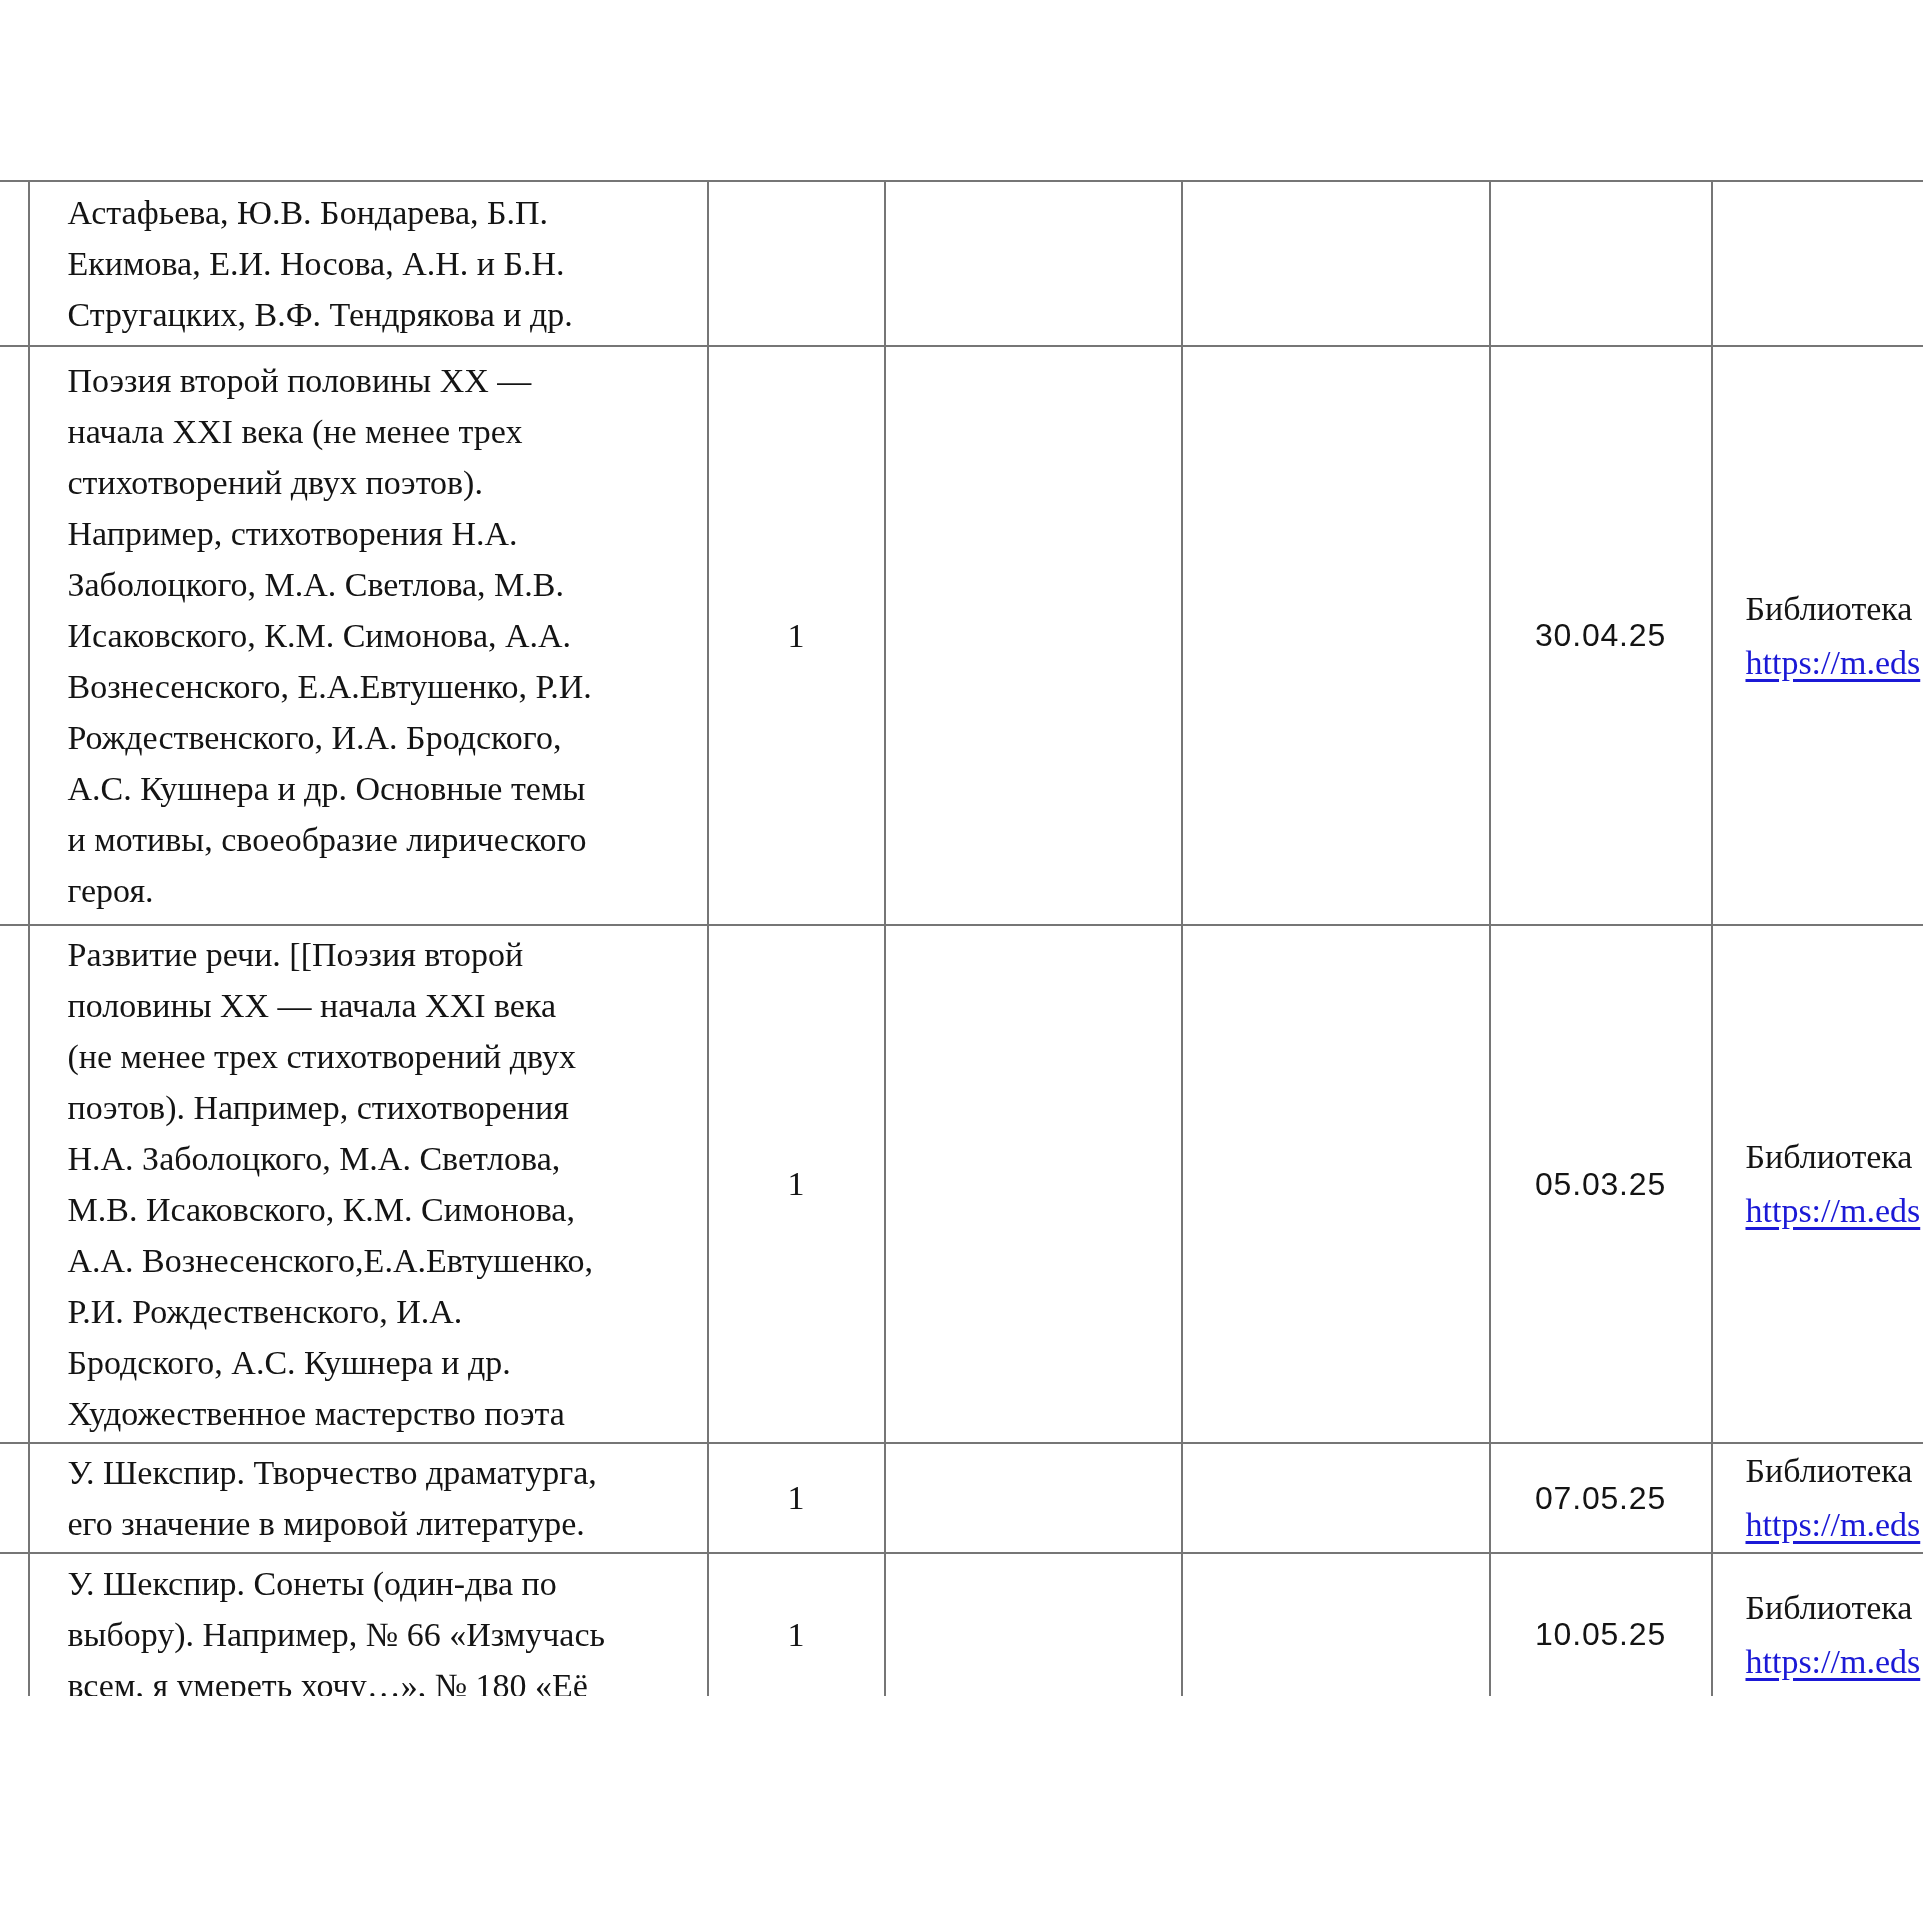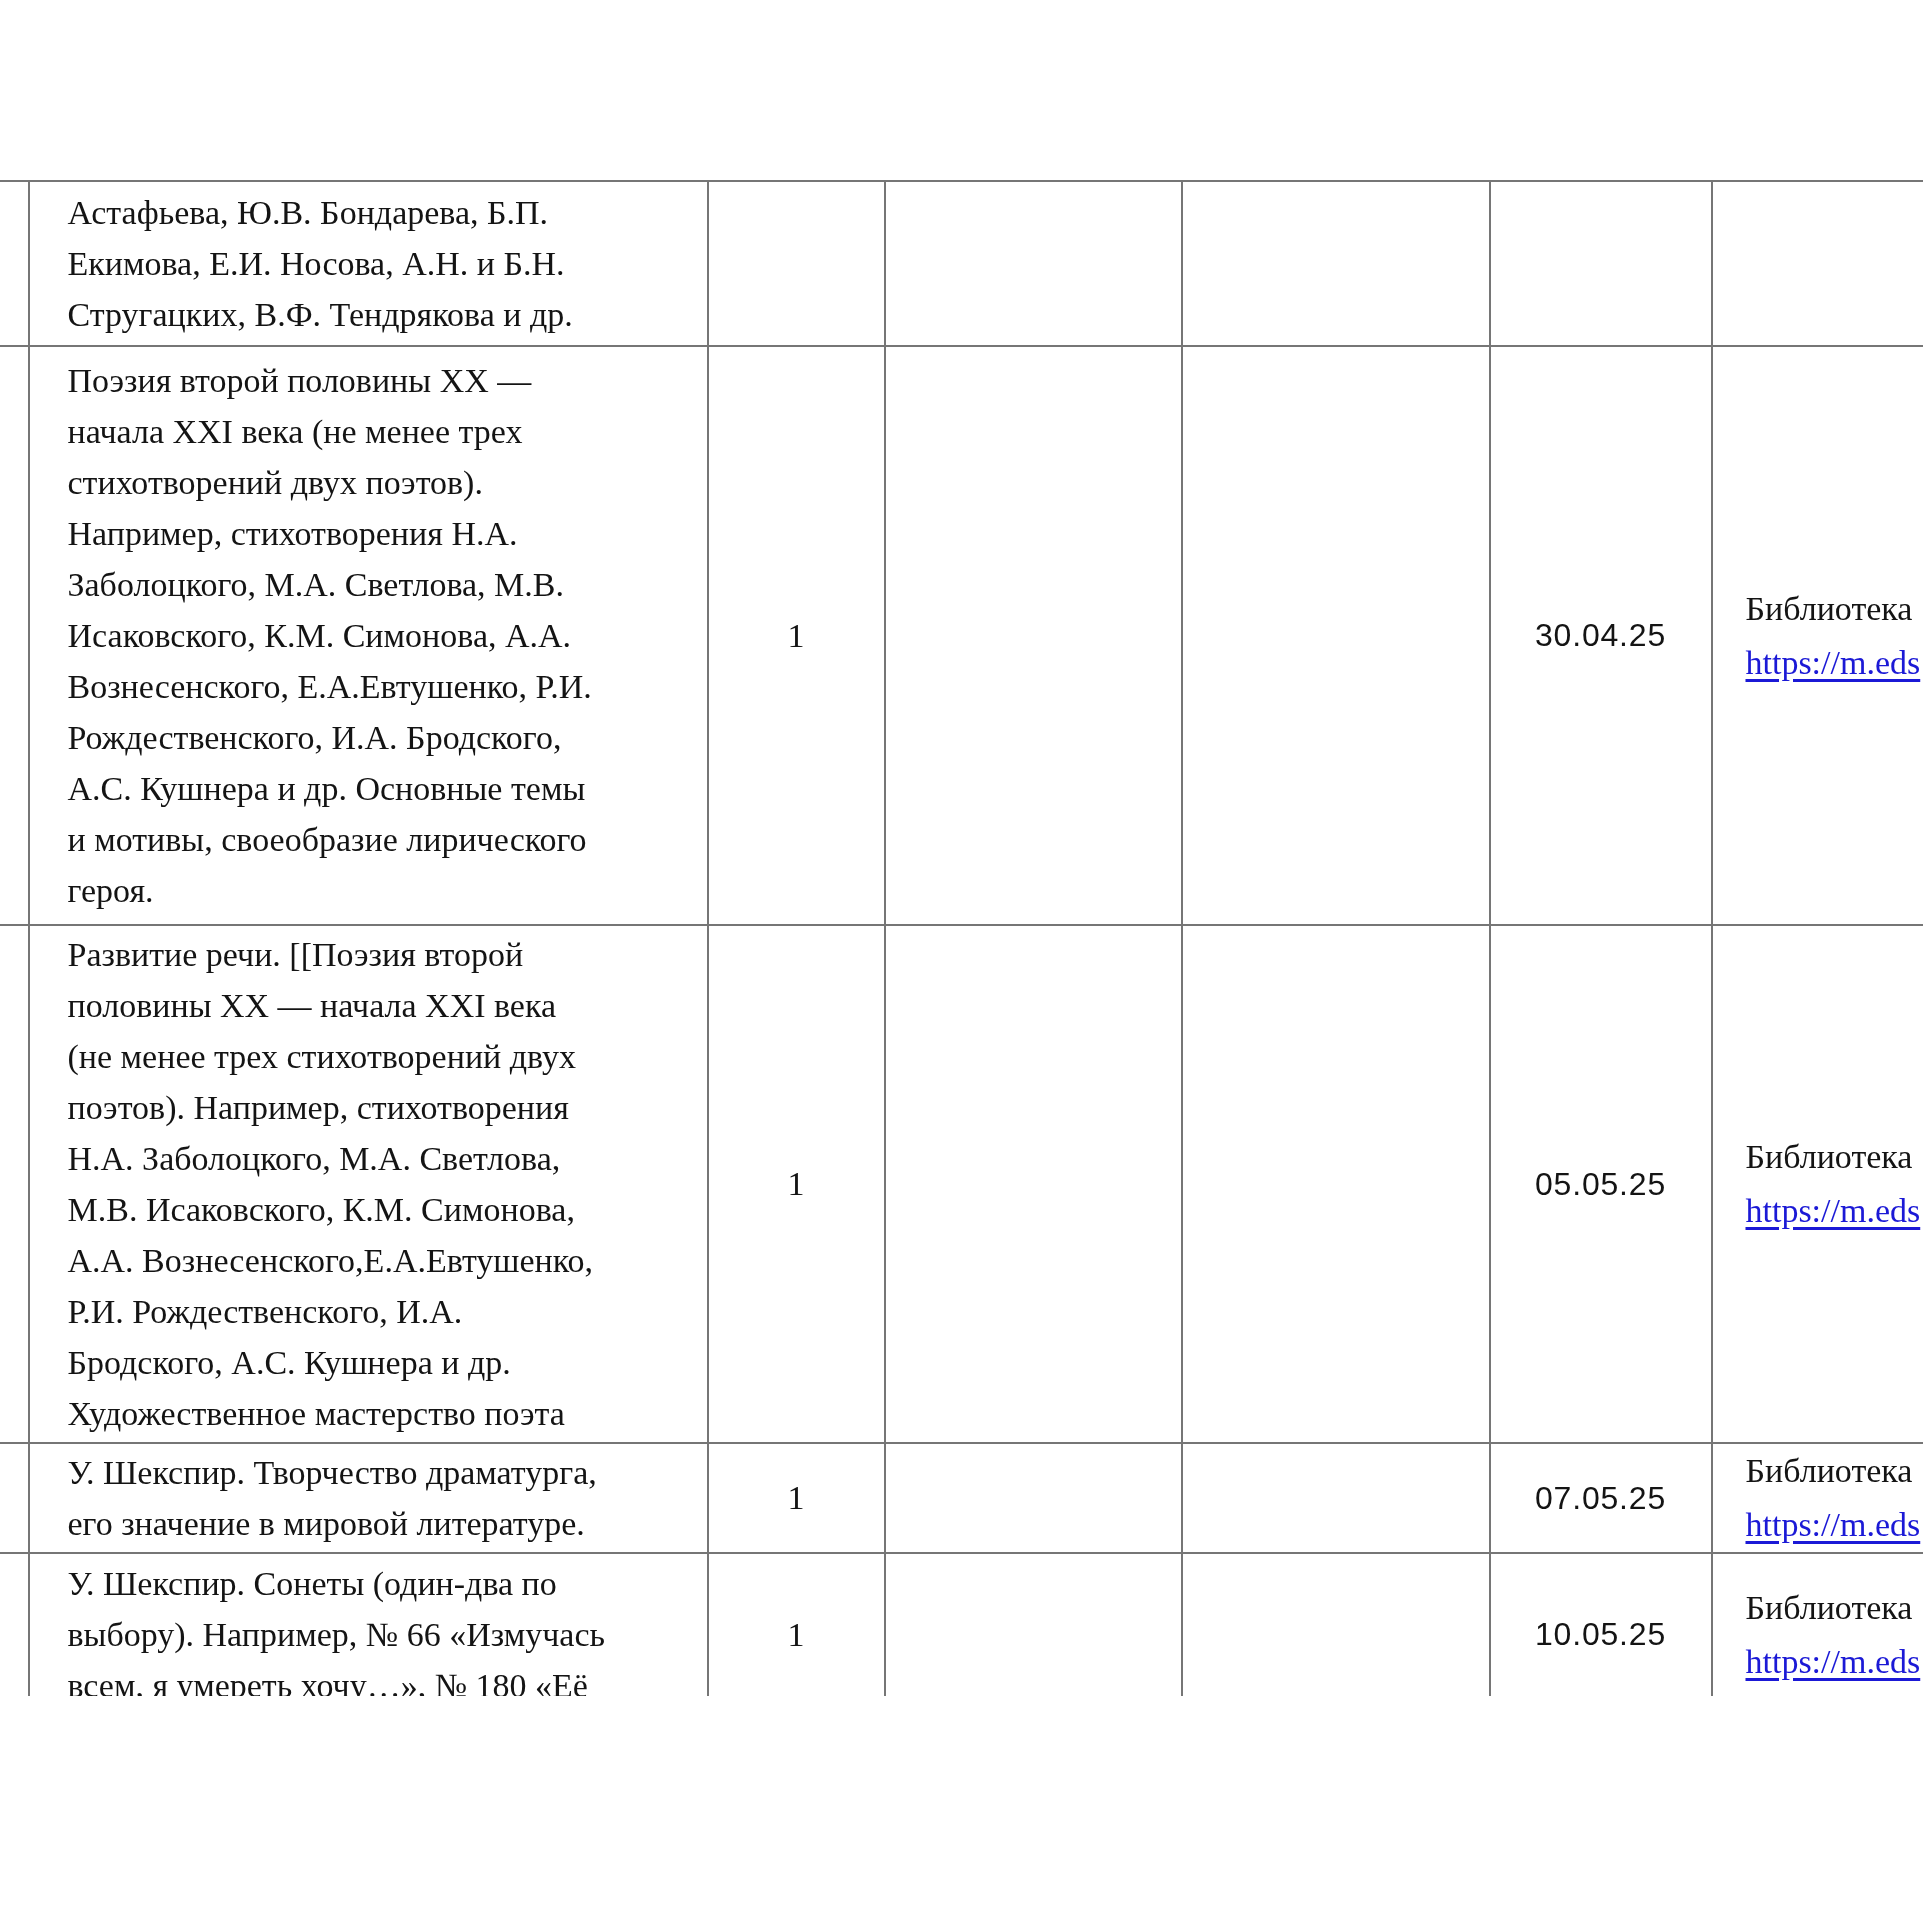--- a/index.html
+++ b/index.html
@@ -142,21 +142,21 @@
 Н.А. Заболоцкого, М.А. Светлова,
 М.В. Исаковского, К.М. Симонова,
 А.А. Вознесенского,Е.А.Евтушенко,
 Р.И. Рождественского, И.А.
 Бродского, А.С. Кушнера и др.
 Художественное мастерство поэта</div>
     </td>
     <td class="c-hours">1</td>
     <td class="c-empty-1"></td>
     <td class="c-empty-2"></td>
-    <td class="c-date">05.05.25</td>
+    <td class="c-date">05.03.25</td>
     <td class="c-lib">
       <div class="lib-block">
         <div>Библиотека</div>
         <a class="lib-link" href="#">https://m.eds</a>
       </div>
     </td>
   </tr>
 
   <tr>
     <td class="c-num"></td>

